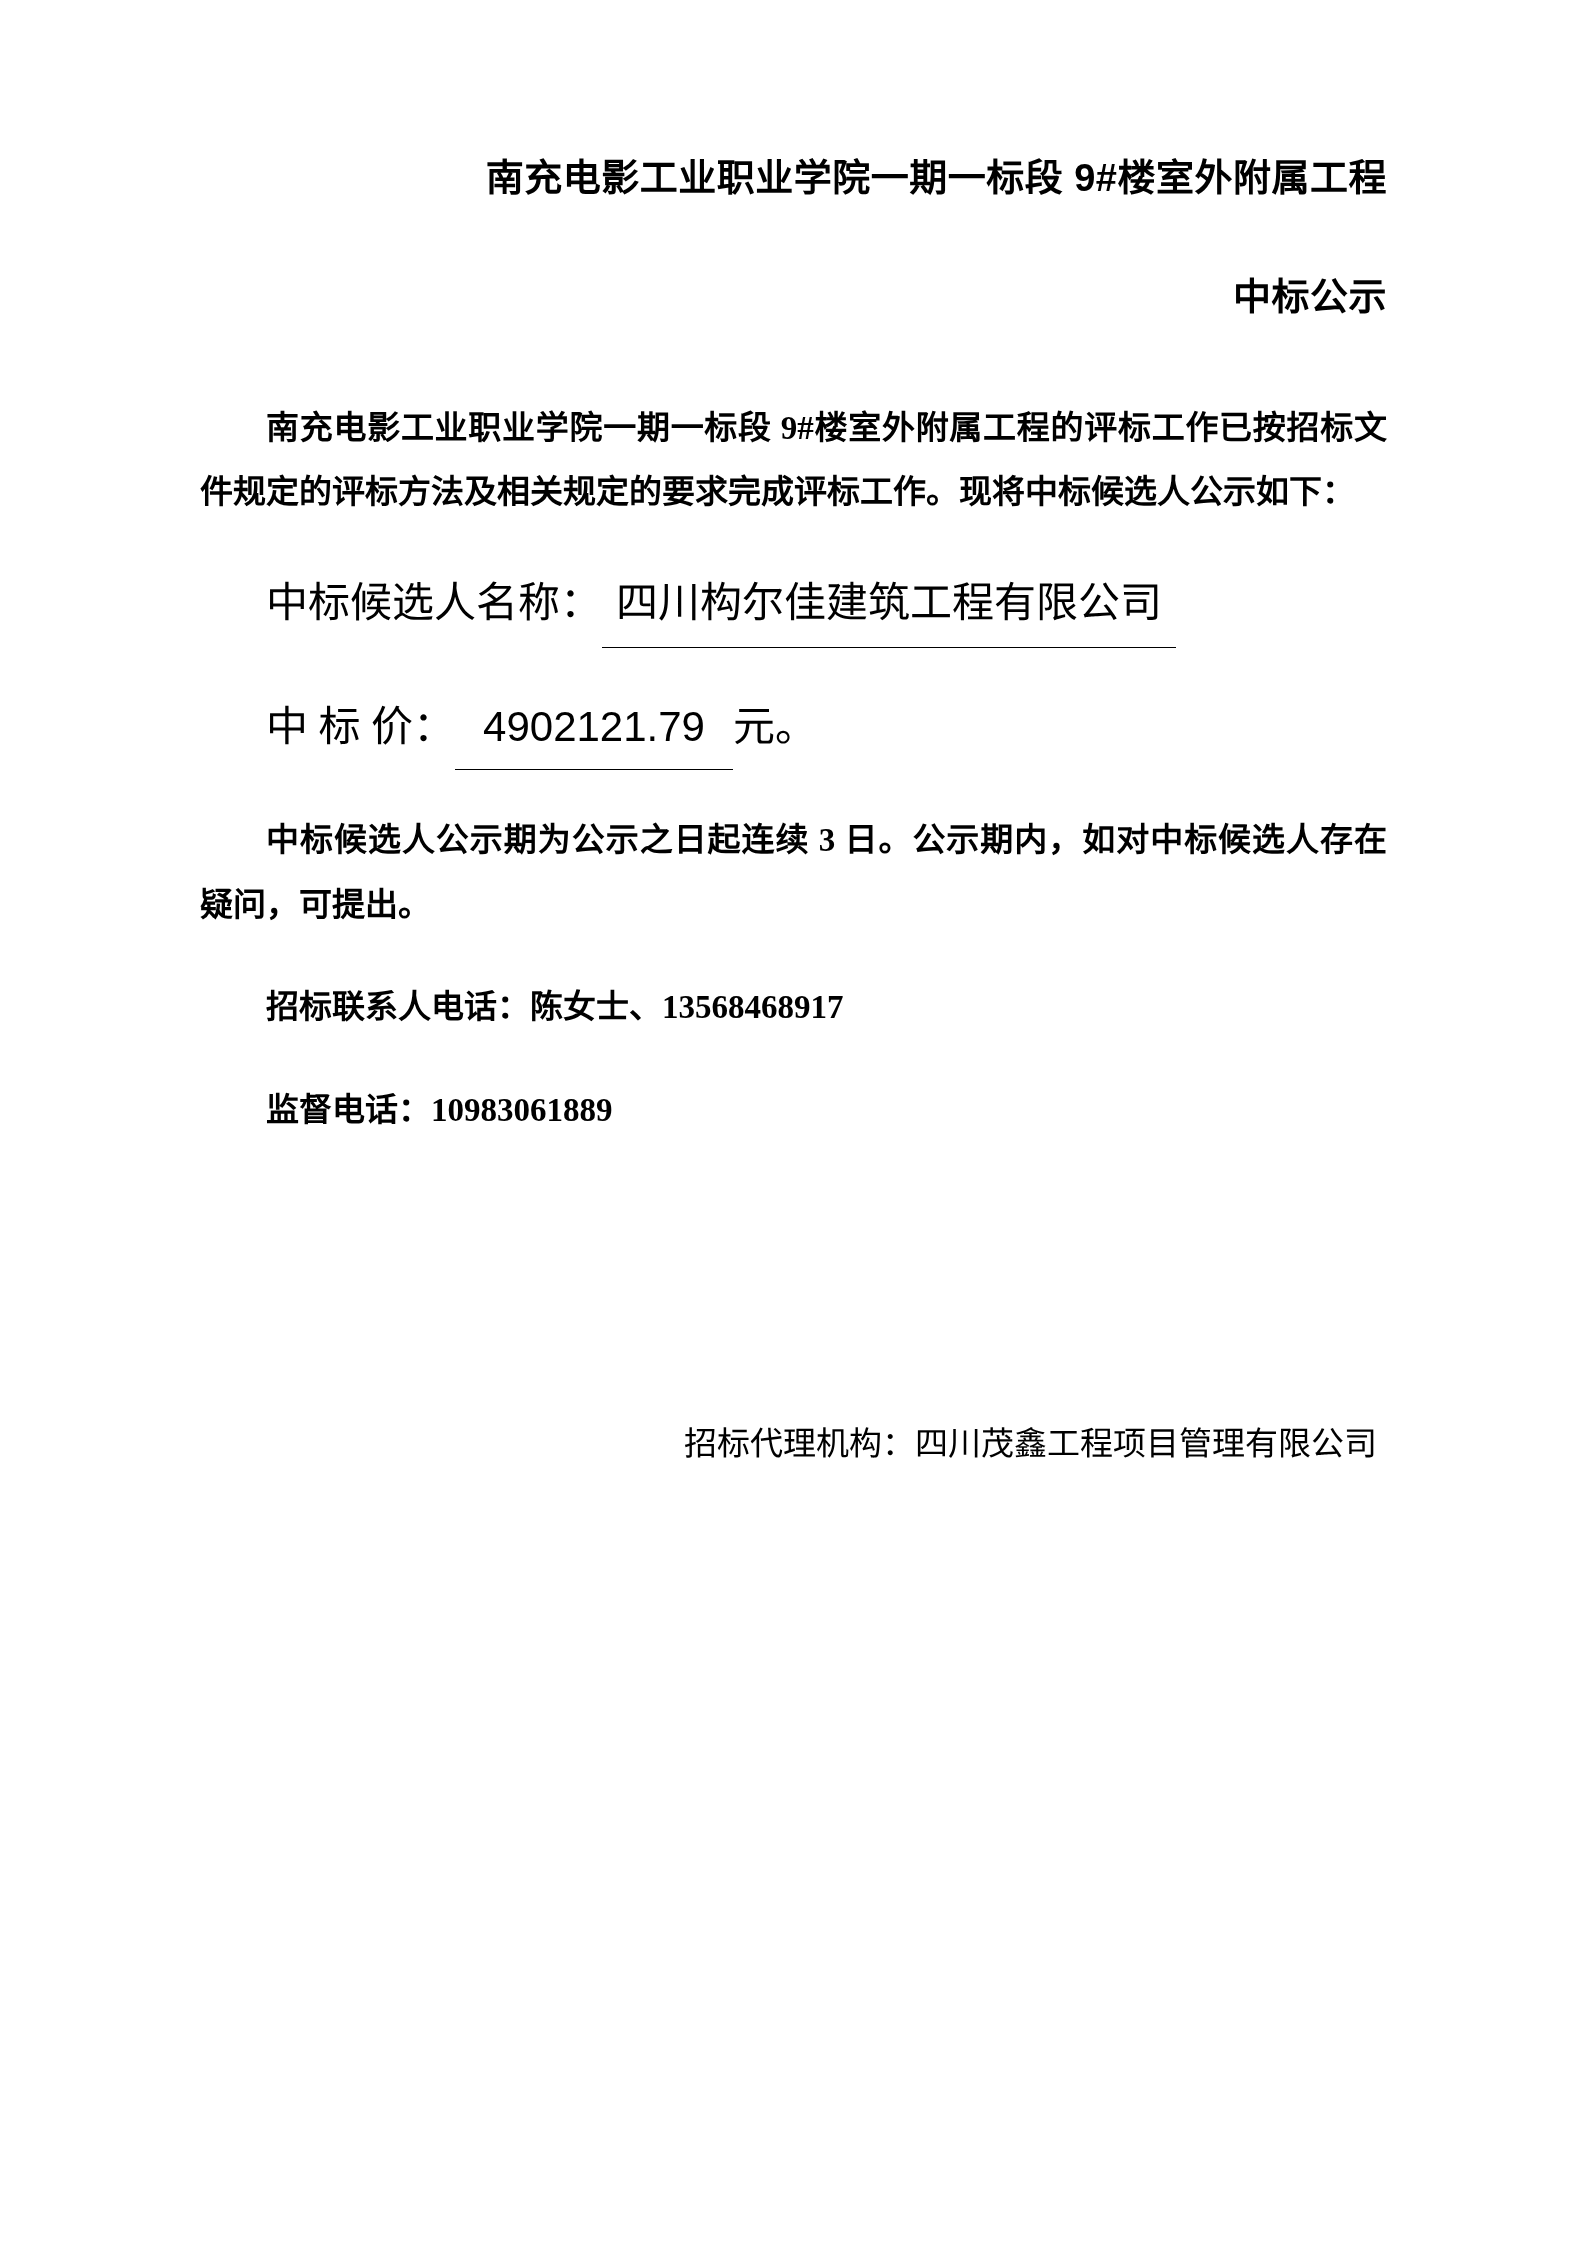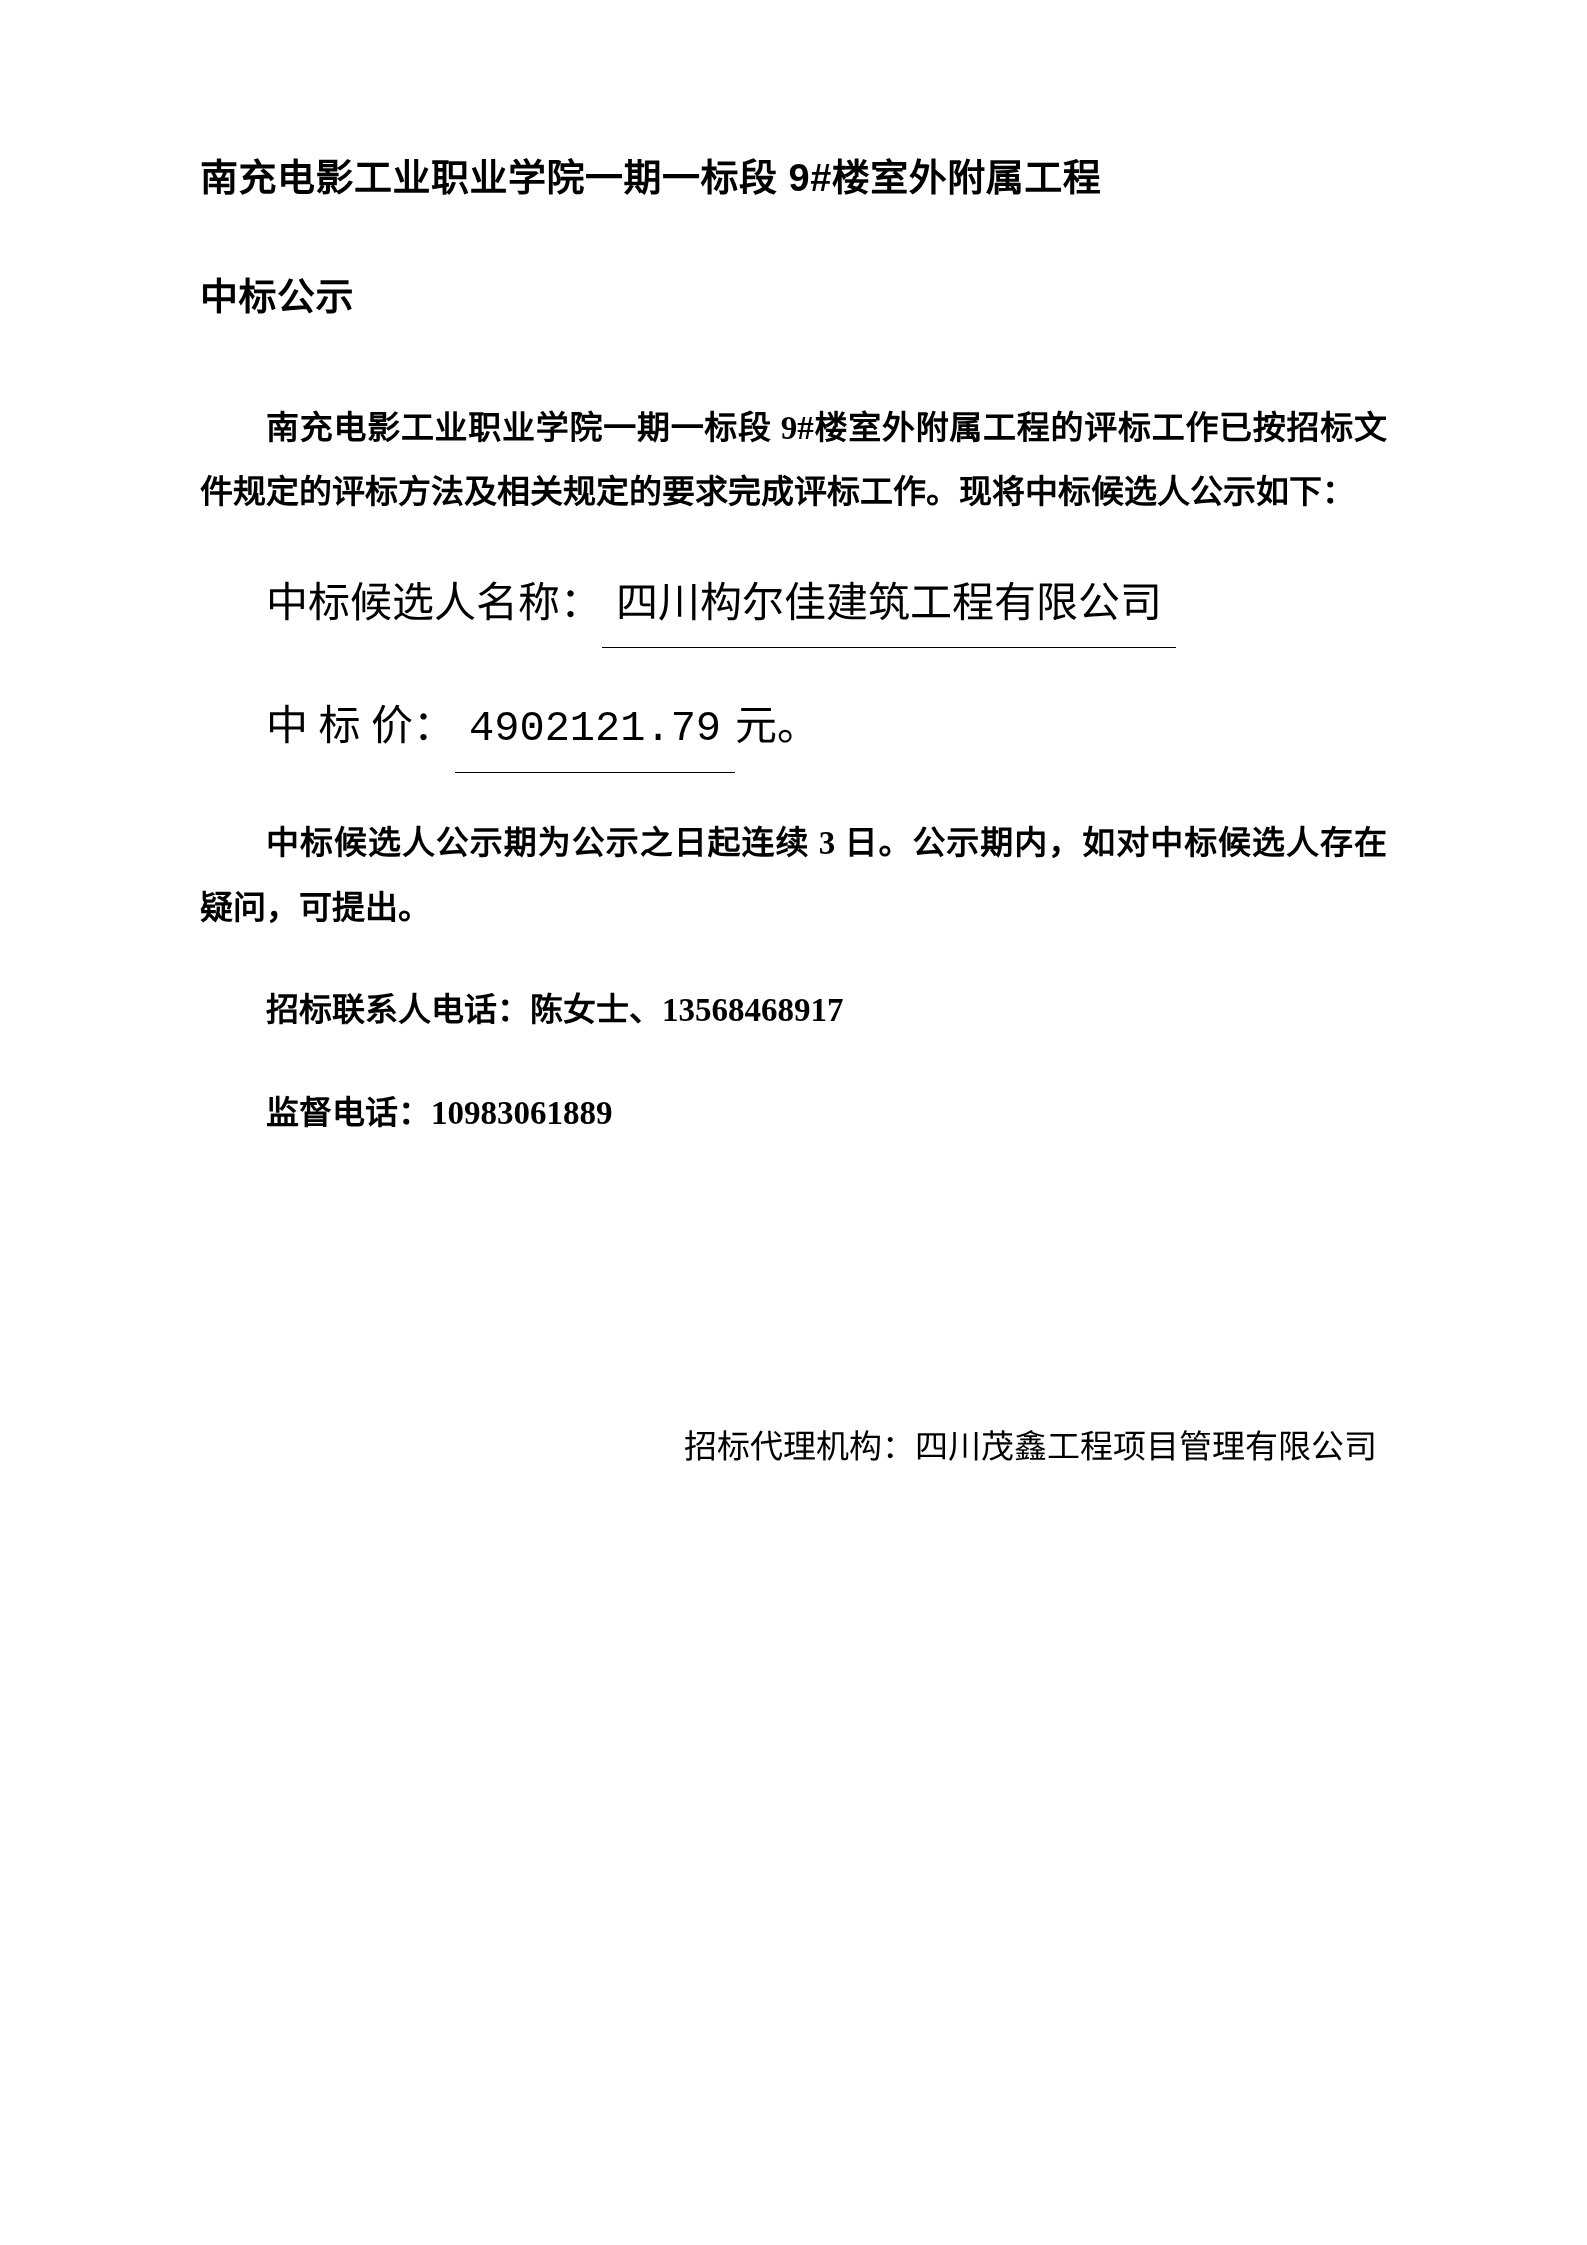--- a/index.html
+++ b/index.html
@@ -15,21 +15,21 @@
     position: relative;
     overflow: hidden;
   }
   .page {
     box-sizing: border-box;
     width: 1587px;
     height: 2245px;
     padding: 150px 200px 80px 200px;
   }
   .title-block {
-    text-align: left;
+    text-align: right;
   }
   .doc-title-line {
     font-family: "Liberation Sans", "DejaVu Sans", sans-serif;
     font-weight: bold;
     font-size: 38px;
     letter-spacing: 0.5px;
     line-height: 1.5;
   }
   .doc-title-line.second {
     margin-top: 62px;
@@ -61,21 +61,21 @@
     display: inline-block;
     border-bottom: 1.5px solid #000;
     text-align: center;
     padding: 0 14px 2px 14px;
   }
   .underline-value.company {
     min-width: 430px;
   }
   .underline-value.price {
     min-width: 250px;
-    font-family: Liberation Mono, monospace;
+    font-family: Liberation Sans, sans-serif;
   }
   .footer-block {
     margin-top: 270px;
   }
   .footer-line {
     font-size: 33px;
     line-height: 1.95;
     text-align: right;
     padding-right: 10px;
     margin: 0 0 46px 0;

